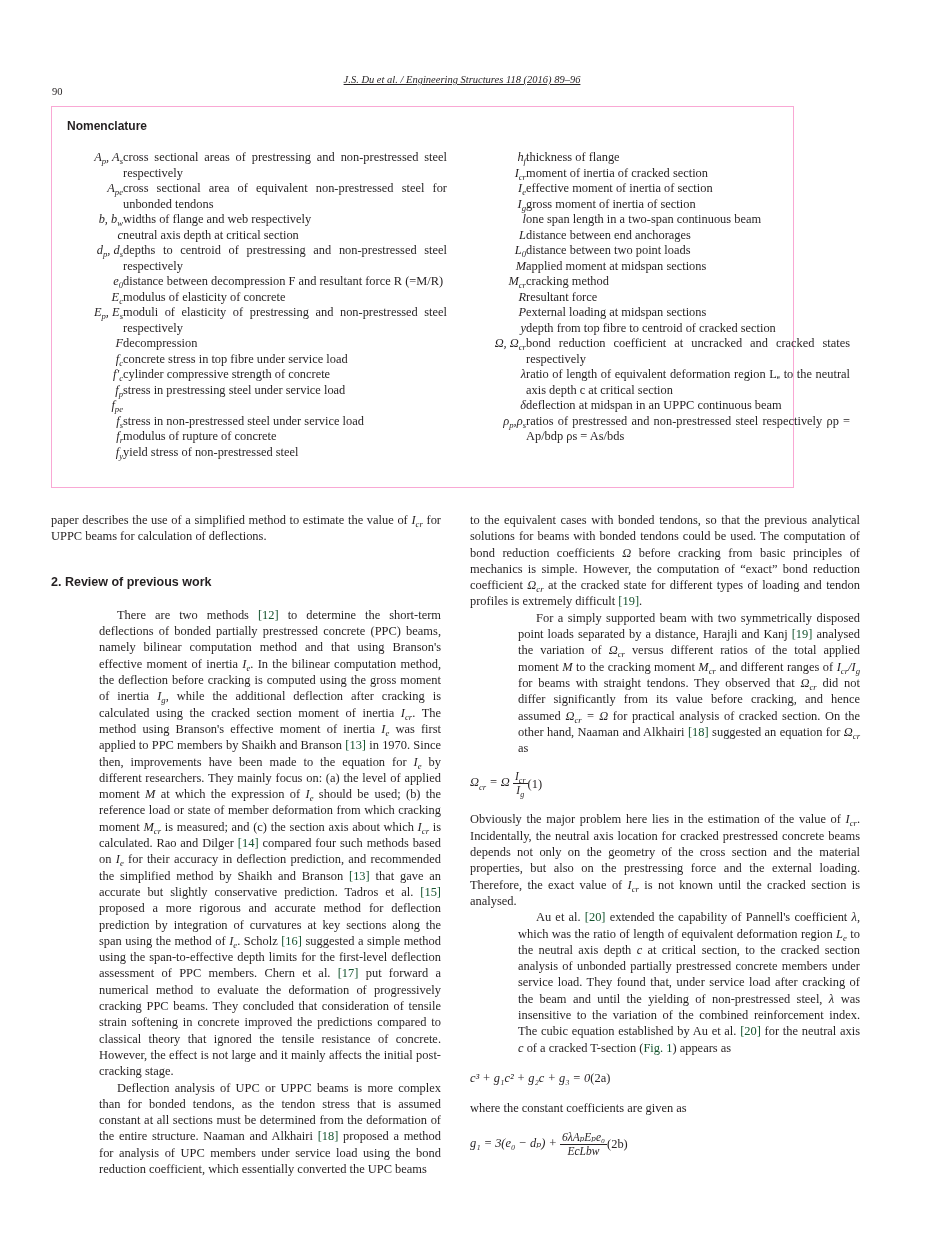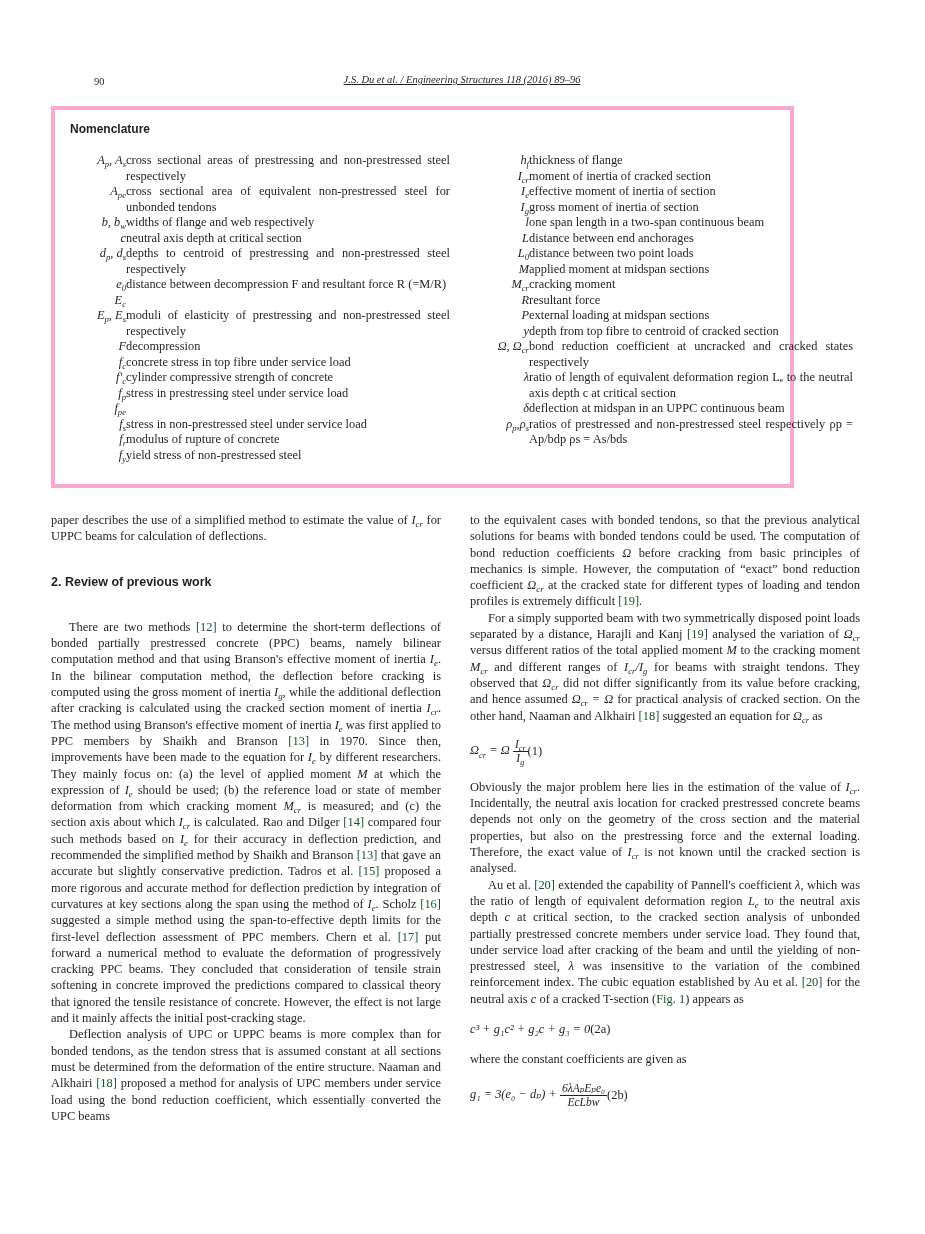--- a/index.html
+++ b/index.html
@@ -1,38 +1,38 @@
 <!DOCTYPE html>
 <html><head>
 <meta charset="utf-8">
 <style>
   html, body { margin: 0; padding: 0; background: #ffffff; }
   body { width: 925px; height: 1234px; position: relative; overflow: hidden;
          font-family: "Liberation Serif", "DejaVu Serif", serif; color: #231f20; }
   .running-head { position: absolute; top: 74px; left: 52px; width: 808px; height: 16px;
                   font-size: 10.5px; }
-  .page-num { position: absolute; left: 0; top: 2px; margin-left: 42px; }
+  .page-num { position: absolute; left: 0; top: 12px; }
   .journal-ref { position: absolute; left: 12px; right: 0; top: 0; text-align: center; font-style: italic; text-decoration: underline; }
   .nom-box { position: absolute; left: 51px; top: 106px; width: 743px; height: 382px;
-             border: 4px solid #f9a8d4; box-sizing: border-box; }
+             border: 1px solid #f9a8d4; box-sizing: border-box; }
   .nom-title { position: absolute; left: 15px; top: 12px; font-family: "Liberation Sans", "DejaVu Sans", sans-serif;
                font-weight: bold; font-size: 12px; }
   .nom-col { position: absolute; top: 43px; width: 380px; font-size: 12.4px; line-height: 15.5px; }
   .nom-col.left { left: 15px; }
   .nom-col.right { left: 418px; }
   .nom-row { display: flex; }
   .nom-sym { width: 56px; flex: none; font-style: italic; text-align: right; }
   .nom-def { flex: 1; text-align: justify; }
   .col { position: absolute; top: 512px; width: 390px; font-size: 12.45px; line-height: 16.3px; text-align: justify; }
   .col.left { left: 51px; }
   .col.right { left: 470px; }
   p { margin: 0; }
-  p.indent { text-indent: 18px; }
+  p.indent { text-indent: 18px; margin-left: 48px; }
   .sec-head { font-family: "Liberation Sans", "DejaVu Sans", sans-serif; font-weight: bold; font-size: 12.5px;
-              margin: 29px 0 29px 0; }
+              margin: 29px 0 17px 0; }
   .it { font-style: italic; }
   sub, sup { font-size: 70%; line-height: 0; }
   a.ref { color: #14532d; text-decoration: none; }
   .eq { display: flex; align-items: center; margin: 14px 0; font-style: italic; }
   .eq .num { font-style: normal; }
   .frac { display: inline-flex; flex-direction: column; vertical-align: middle; text-align: center; font-size: 11.5px; line-height: 13px; }
   .frac .n { border-bottom: 1px solid #231f20; padding: 0 2px; }
 </style>
 </head>
 <body>
@@ -64,20 +64,21 @@
       <div class="nom-row">
         <div class="nom-sym">d<sub>p</sub>, d<sub>s</sub></div>
         <div class="nom-def">depths to centroid of prestressing and non-prestressed steel respectively</div>
       </div>
       <div class="nom-row">
         <div class="nom-sym">e<sub>0</sub></div>
         <div class="nom-def">distance between decompression F and resultant force R (=M/R)</div>
       </div>
       <div class="nom-row">
         <div class="nom-sym">E<sub>c</sub></div>
+        <div class="nom-def">modulus of elasticity of concrete</div>
       </div>
       <div class="nom-row">
         <div class="nom-sym">E<sub>p</sub>, E<sub>s</sub></div>
         <div class="nom-def">moduli of elasticity of prestressing and non-prestressed steel respectively</div>
       </div>
       <div class="nom-row">
         <div class="nom-sym">F</div>
         <div class="nom-def">decompression</div>
       </div>
       <div class="nom-row">
@@ -136,21 +137,21 @@
       <div class="nom-row">
         <div class="nom-sym">L<sub>0</sub></div>
         <div class="nom-def">distance between two point loads</div>
       </div>
       <div class="nom-row">
         <div class="nom-sym">M</div>
         <div class="nom-def">applied moment at midspan sections</div>
       </div>
       <div class="nom-row">
         <div class="nom-sym">M<sub>cr</sub></div>
-        <div class="nom-def">cracking moment</div>
+        <div class="nom-def">cracking method</div>
       </div>
       <div class="nom-row">
         <div class="nom-sym">R</div>
         <div class="nom-def">resultant force</div>
       </div>
       <div class="nom-row">
         <div class="nom-sym">P</div>
         <div class="nom-def">external loading at midspan sections</div>
       </div>
       <div class="nom-row">

